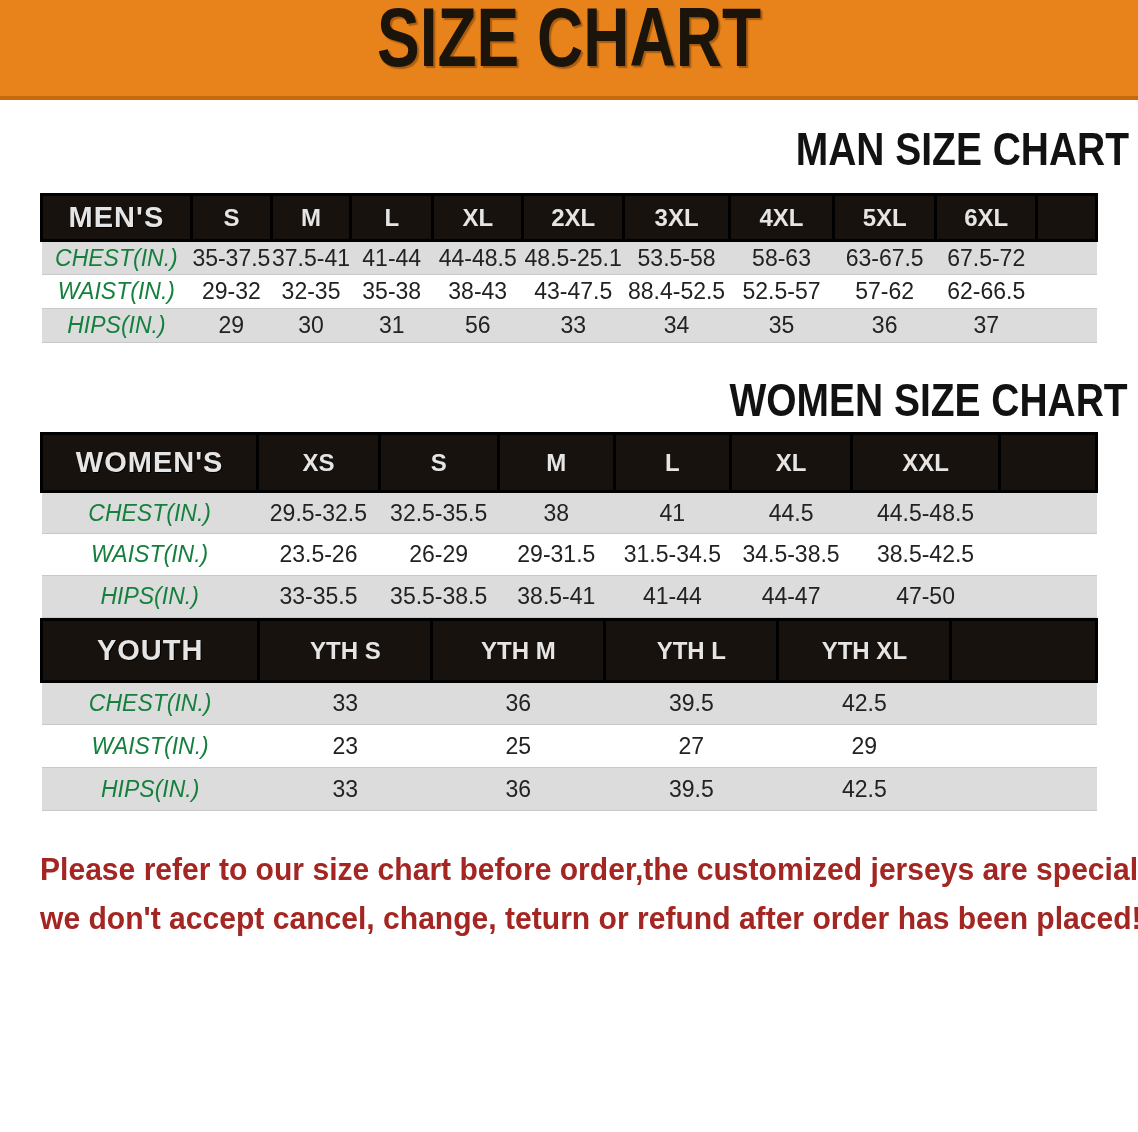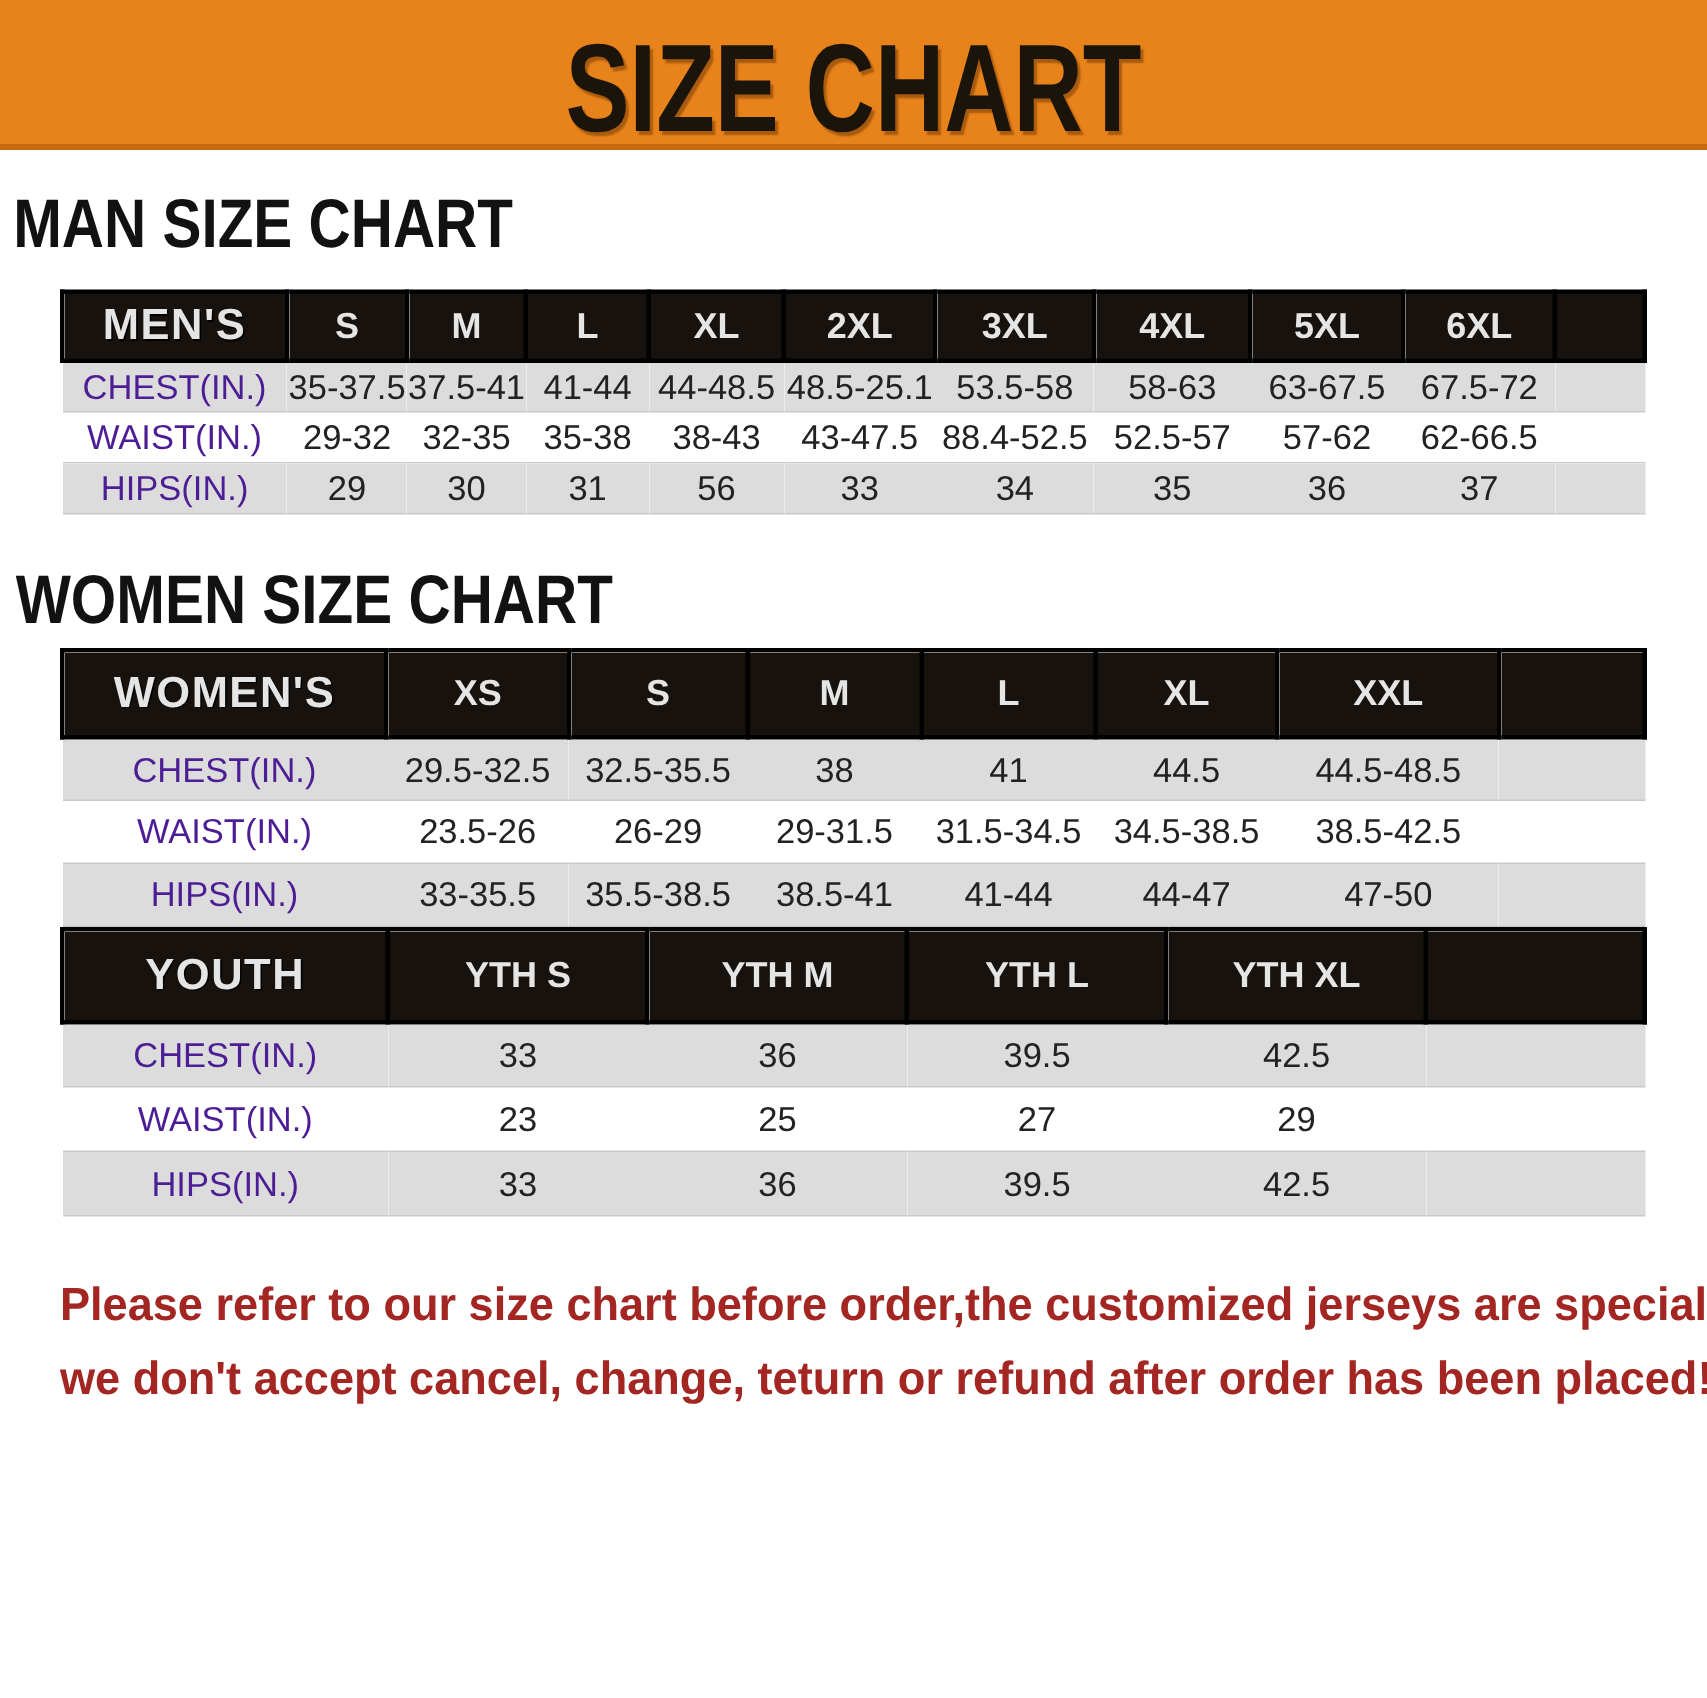--- a/index.html
+++ b/index.html
@@ -10,33 +10,33 @@
     color:#1a1a1a;
     overflow:hidden;
   }
   .page { width:1138px; height:1132px; position:relative; background:#fff; }
 
   
   .banner {
     height:100px;
     background:var(--c-banner, #E8821A);
     border-bottom:4px solid var(--c-banner-edge, #C76A0E);
-    display:flex; align-items:flex-end; justify-content:center;
+    display:flex; align-items:flex-start; justify-content:center;
   }
   .banner-title {
     display:inline-block;
     font-size:64px; font-weight:800; letter-spacing:0px;
     color:#1b140b;
     transform:scale(1.0,1.3); transform-origin:center;
     text-shadow:2px 2px 1px rgba(90,45,0,.45);
     white-space:nowrap;
   }
 
   
-  .sec-heading { text-align:left; }
+  .sec-heading { text-align:right; }
   .sec-heading .condense {
     display:inline-block;
     font-size:41px; font-weight:800; letter-spacing:0;
     color:#121212;
     transform:scale(0.95,1.12); transform-origin:center;
     white-space:nowrap;
   }
   .sec-heading.man   { margin:26px 0 20px; }
   .sec-heading.women { margin:34px 0 8px; }
   .sec-heading.youth { margin:56px 0 26px; }
@@ -59,21 +59,21 @@
     text-shadow:1px 1px 0 #000;
   }
   table.size-table tbody td {
     font-size:23px; color:#222;
     text-align:center; vertical-align:middle;
     border-bottom:1px solid #c9c9c9;
     white-space:nowrap; overflow:hidden;
   }
   table.size-table tbody tr:nth-child(odd) td { background:var(--c-row, #dcdcdc); }
   table.size-table tbody tr:nth-child(even) td { background:#ffffff; }
-  table.size-table tbody td.row-label { color:#4c1d95; }
+  table.size-table tbody td.row-label { color:#15803d;font-style:italic; }
 
   .t-men   thead th { height:46px; }
   .t-men   tbody td { height:34px; }
   .t-women thead th { height:58px; }
   .t-women tbody td { height:42px; }
   .t-youth thead th { height:62px; }
   .t-youth tbody td { height:43px; }
   .t-youth thead th.corner, .t-women thead th.corner { font-size:30px; }
   .t-youth thead th, .t-women thead th { font-size:26px; }
 

